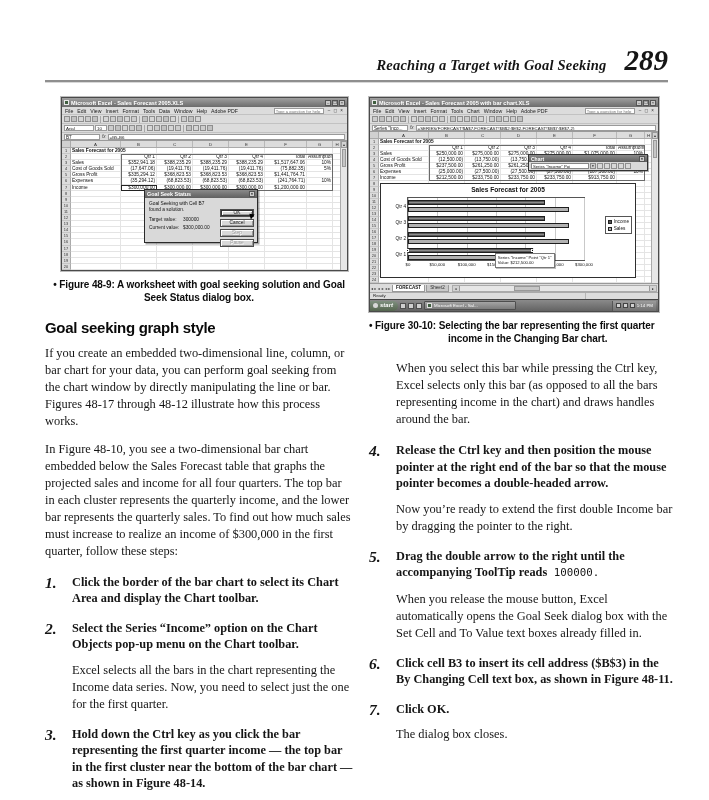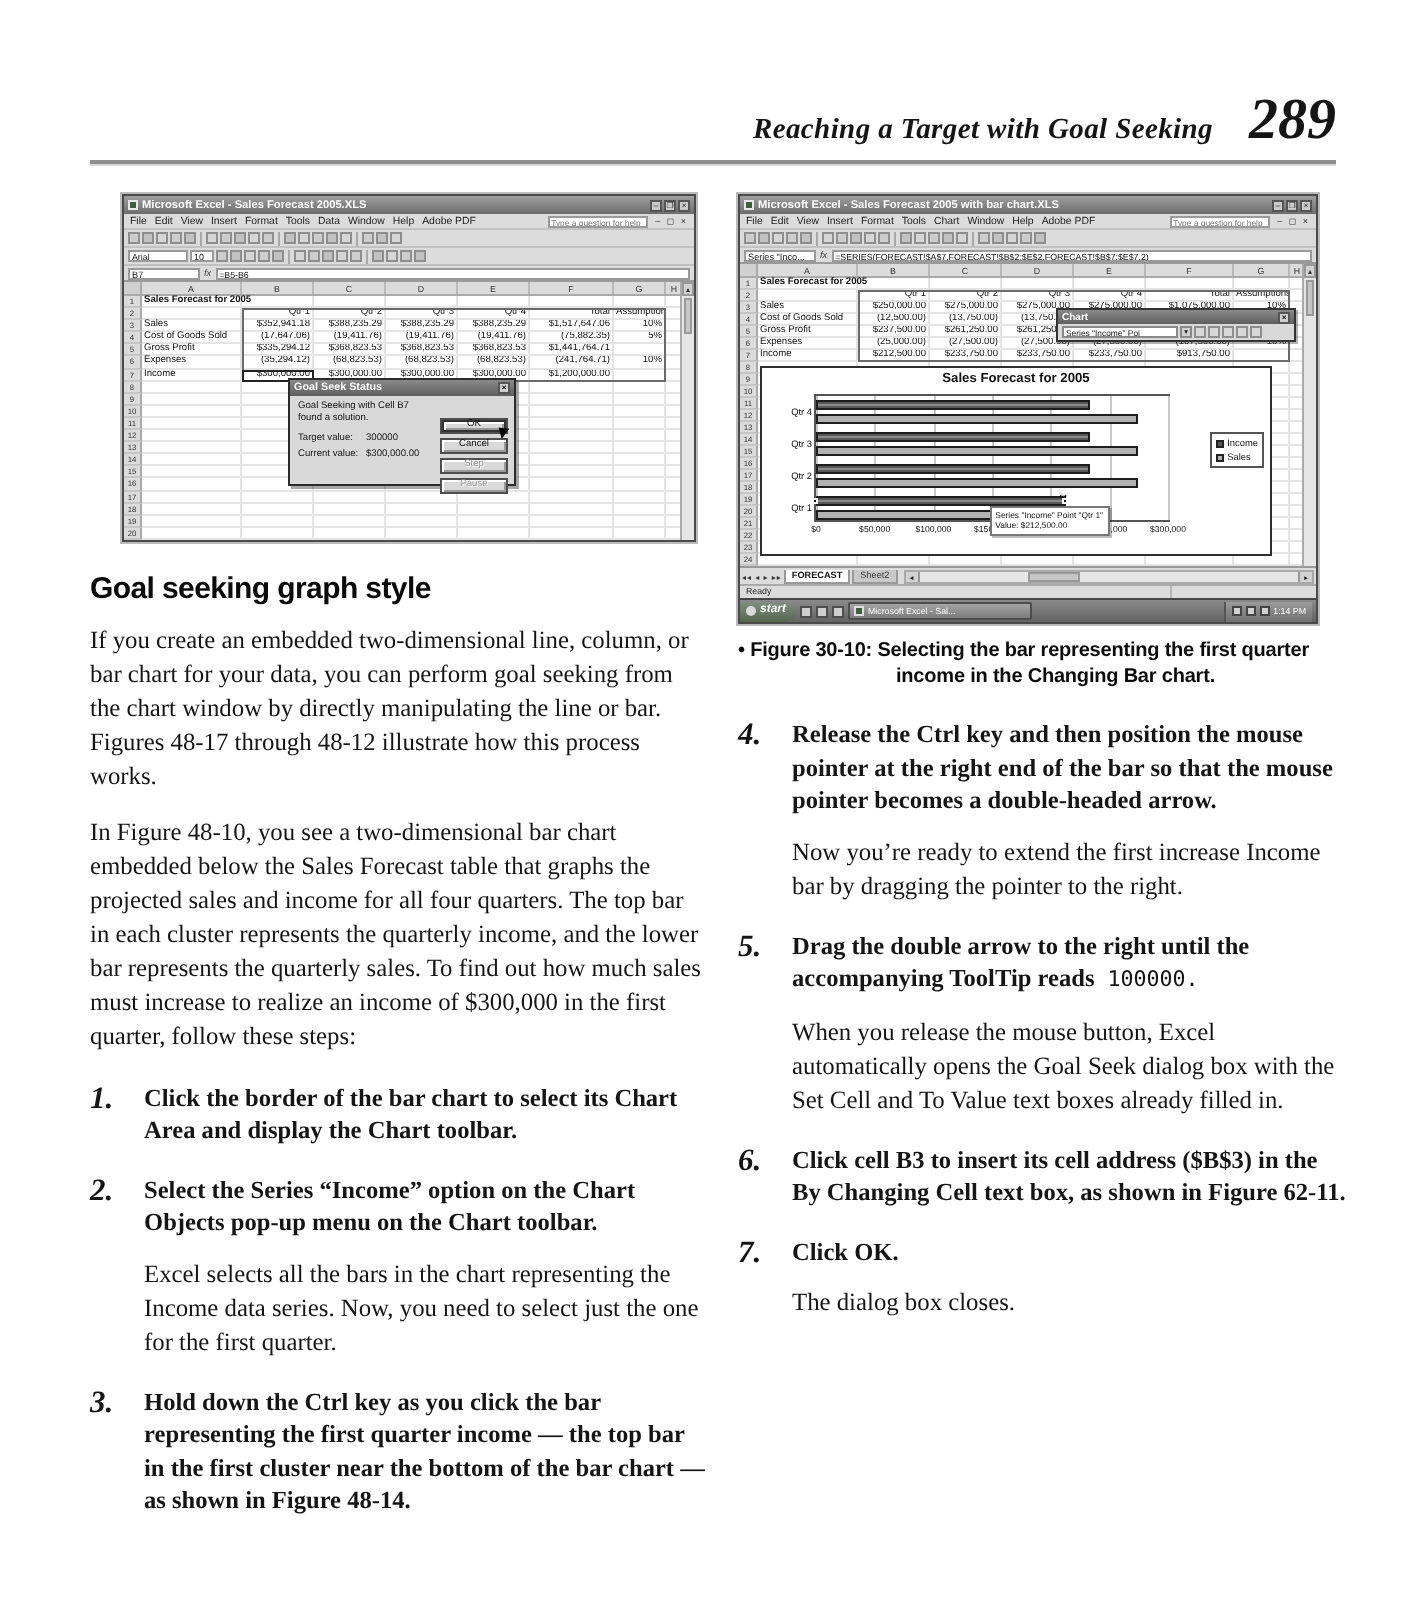--- a/index.html
+++ b/index.html
@@ -475,20 +475,24 @@
                 <div class="gs-btn focus">OK<span class="gs-cursor"></span></div>
                 <div class="gs-btn">Cancel</div>
                 <div class="gs-btn disabled">Step</div>
                 <div class="gs-btn disabled">Pause</div>
               </div>
             </div>
           </div>
         </div>
     </div>
 
+    <div class="fig-caption cap-center">
+      <span>• Figure 48-9:</span>
+      <span>A worksheet with goal seeking solution and Goal Seek Status dialog box.</span>
+    </div>
 
     <div class="sec-head">Goal seeking graph style</div>
     <p class="para">If you create an embedded two-dimensional line, column, or bar chart for your data, you can perform goal seeking from the chart window by directly manipulating the line or bar. Figures 48-17 through 48-12 illustrate how this process works.</p>
     <p class="para">In Figure 48-10, you see a two-dimensional bar chart embedded below the Sales Forecast table that graphs the projected sales and income for all four quarters. The top bar in each cluster represents the quarterly income, and the lower bar represents the quarterly sales. To find out how much sales must increase to realize an income of $300,000 in the first quarter, follow these steps:</p>
     <div class="steps">
         <div class="step">
           <div class="step-num">1.</div>
           <div class="step-main">
             <p class="step-bold">Click the border of the bar chart to select its Chart Area and display the Chart toolbar.</p>
           </div>
@@ -949,39 +953,40 @@
           <span class="tray-time">1:14 PM</span>
         </span>
       </div>
     </div>
 
     <div class="fig-caption cap-hang">
       <span>• Figure 30-10:</span>
       <span>Selecting the bar representing the first quarter income in the Changing Bar chart.</span>
     </div>
 
+    <p class="indent-para" style="margin-top:15px;">When you select this bar while pressing the Ctrl key, Excel selects only this bar (as opposed to all the bars representing income in the chart) and draws handles around the bar.</p>
     <div class="steps">
         <div class="step">
           <div class="step-num">4.</div>
           <div class="step-main">
             <p class="step-bold">Release the Ctrl key and then position the mouse pointer at the right end of the bar so that the mouse pointer becomes a double-headed arrow.</p>
-            <p class="step-text">Now you’re ready to extend the first increase Income bar by dragging the pointer to the right.</p>
+            <p class="step-text">Now you’re ready to extend the first double Income bar by dragging the pointer to the right.</p>
           </div>
         </div>
         <div class="step">
           <div class="step-num">5.</div>
           <div class="step-main">
             <p class="step-bold">Drag the double arrow to the right until the accompanying ToolTip reads<span class="step-code"> 100000.</span></p>
             <p class="step-text">When you release the mouse button, Excel automatically opens the Goal Seek dialog box with the Set Cell and To Value text boxes already filled in.</p>
           </div>
         </div>
         <div class="step">
           <div class="step-num">6.</div>
           <div class="step-main">
-            <p class="step-bold">Click cell B3 to insert its cell address ($B$3) in the By Changing Cell text box, as shown in Figure 62-11.</p>
+            <p class="step-bold">Click cell B3 to insert its cell address ($B$3) in the By Changing Cell text box, as shown in Figure 48-11.</p>
           </div>
         </div>
         <div class="step">
           <div class="step-num">7.</div>
           <div class="step-main">
             <p class="step-bold">Click OK.</p>
             <p class="step-text">The dialog box closes.</p>
           </div>
         </div>
       </div>

